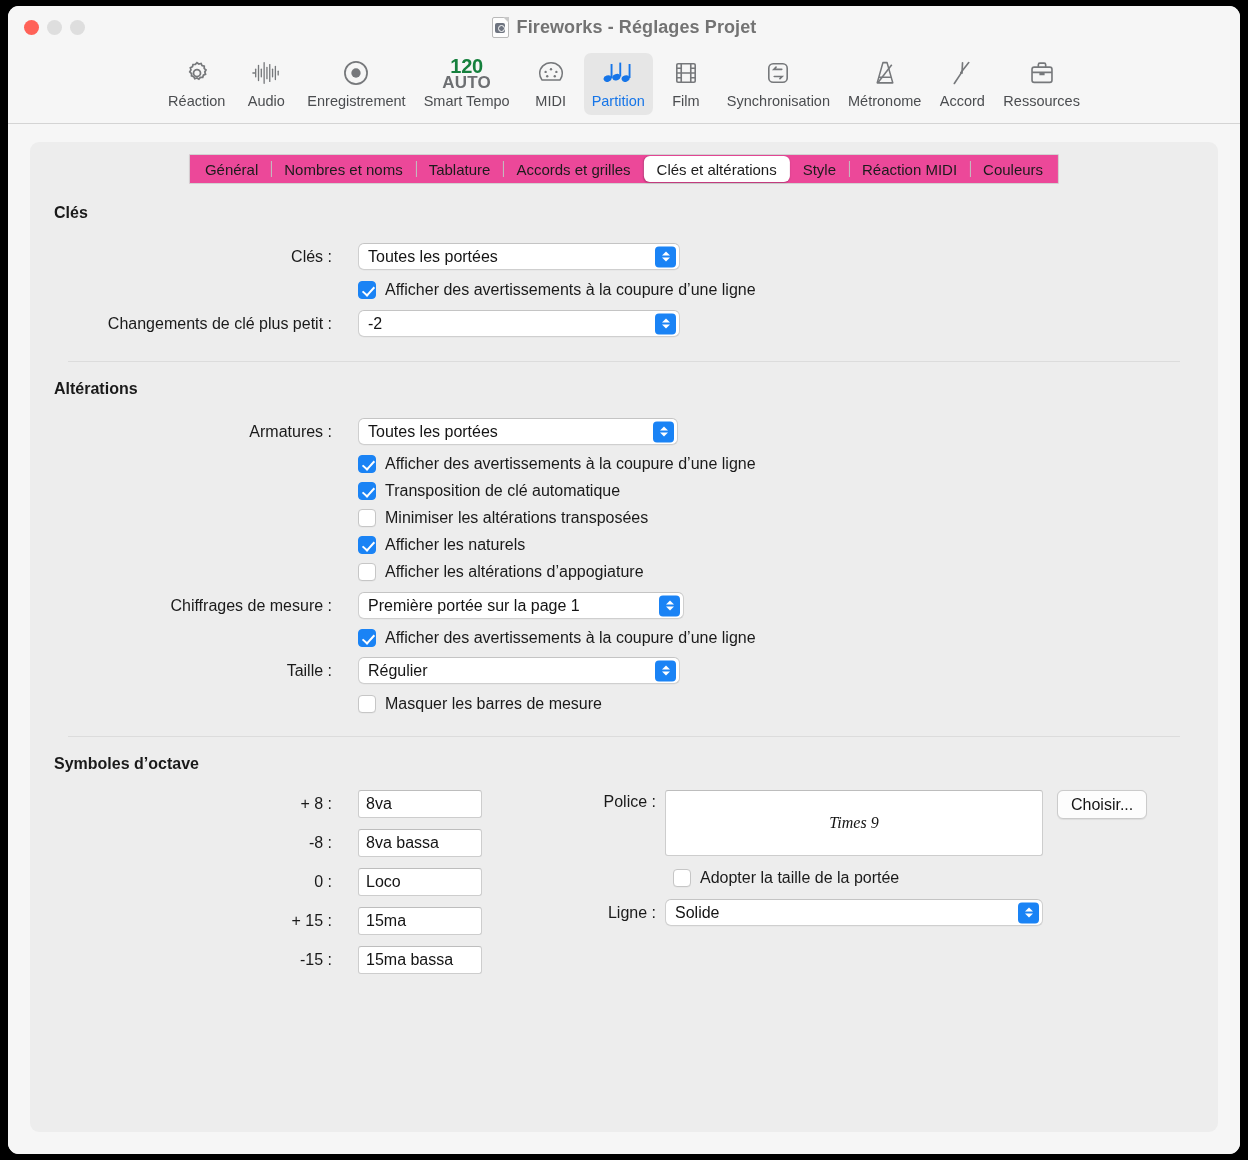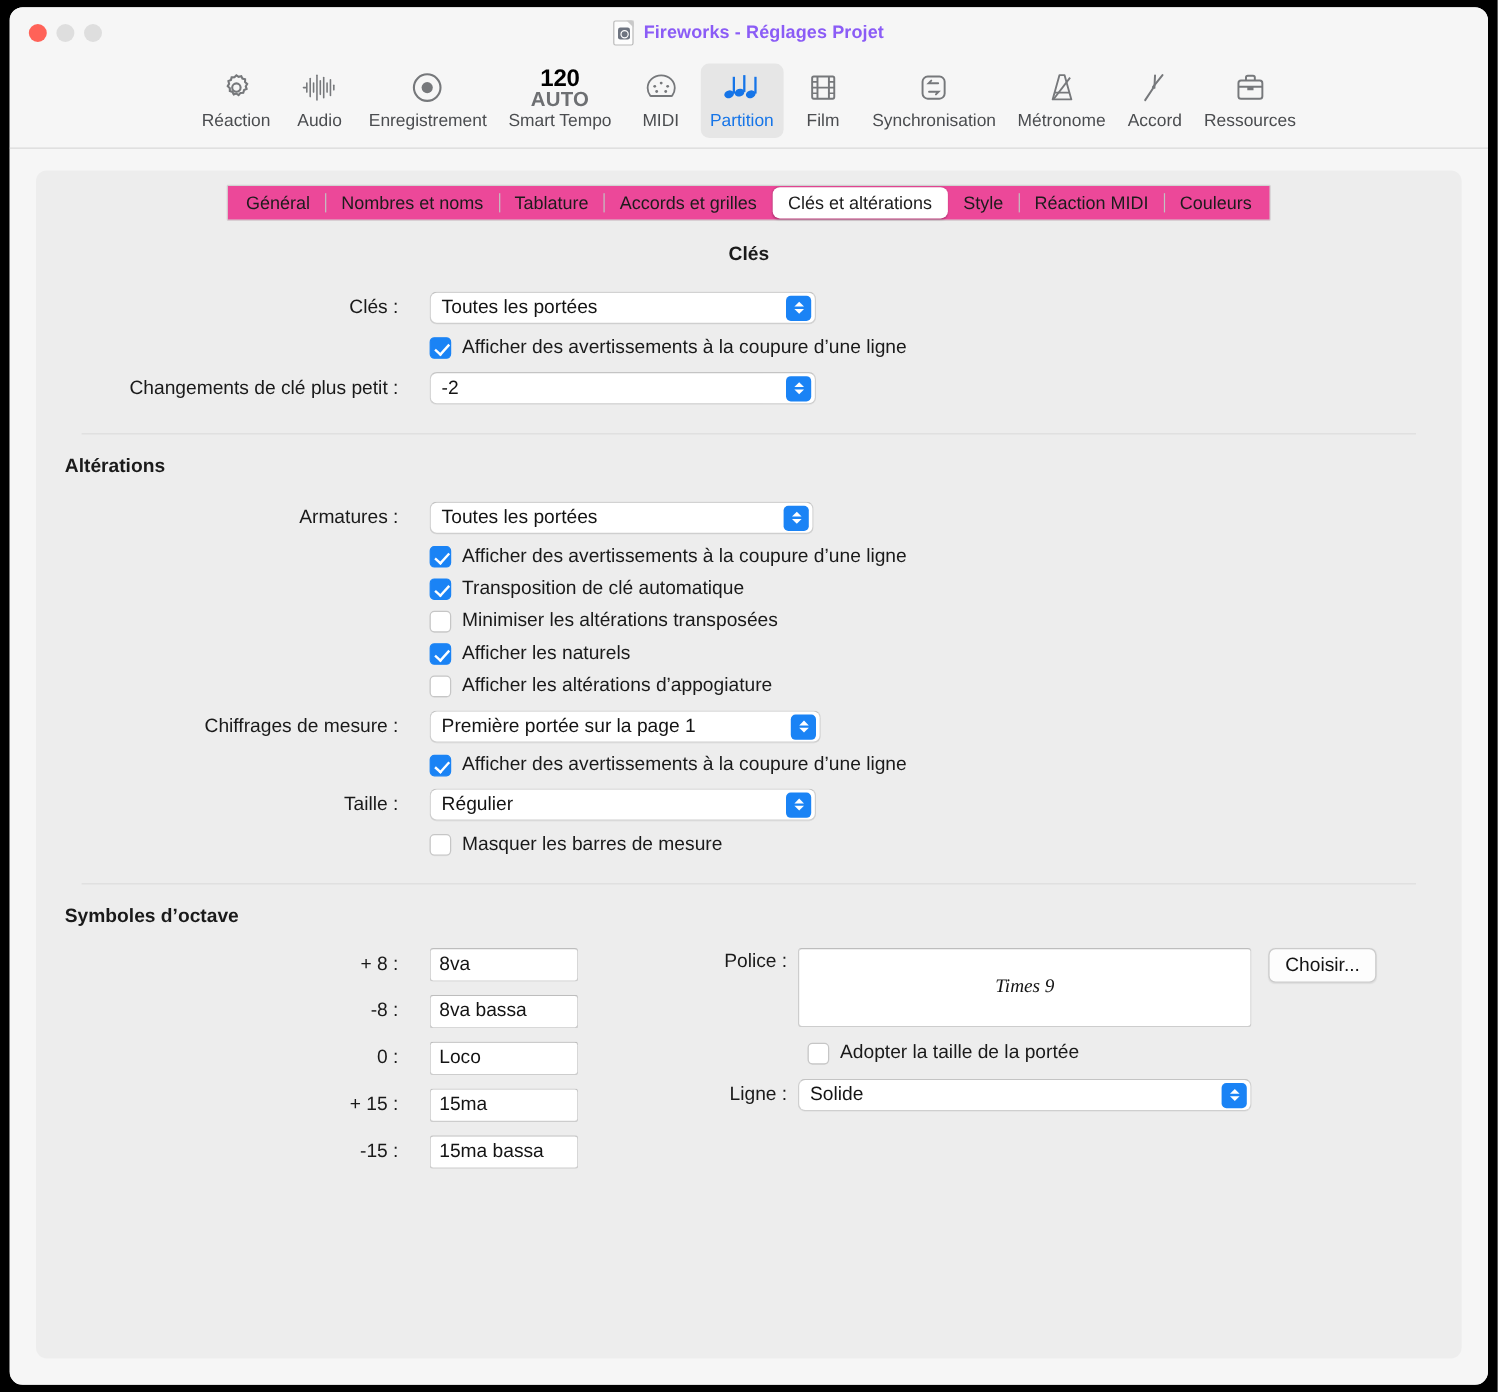--- a/index.html
+++ b/index.html
@@ -71,23 +71,23 @@
   }
   .doc-icon .glyph::before {
     content: "";
     position: absolute;
     left: 2.5px; top: 2.5px;
     width: 5px; height: 5px;
     border-radius: 50%;
     border: 1px solid #ffffff;
   }
   .win-title {
-    font-size: 15px;
+    font-size: 18px;
     font-weight: bold;
-    color: #8b5cf6;
+    color: #737373;
     letter-spacing: .1px;
   }
 
   
   .toolbar {
     height: 74px;
     background: #f6f6f6;
     border-bottom: 1px solid #d4d4d4;
     display: flex;
     align-items: flex-start;
@@ -113,21 +113,21 @@
     color: #76787b;
   }
   .tb-item.selected .tb-icon { color: #1675e8; }
   .tb-label {
     font-size: 14.5px;
     color: #4b4d50;
     white-space: nowrap;
   }
   .tb-item.selected .tb-label { color: #1675e8; }
   .tempo-num {
-    font-size: 20px; font-weight: bold; color: #000000;
+    font-size: 20px; font-weight: bold; color: #15803d;
     line-height: 17px; letter-spacing: -.2px;
   }
   .tempo-auto {
     font-size: 17px; font-weight: bold; color: #6d6f72;
     line-height: 13px; letter-spacing: .2px;
   }
 
   
   .panel-host {
     height: calc(100% - 118px);
@@ -475,21 +475,21 @@
       <div class="tab">Tablature</div>
       <div class="tab">Accords et grilles</div>
       <div class="tab selected">Clés et altérations</div>
       <div class="tab">Style</div>
       <div class="tab">Réaction MIDI</div>
       <div class="tab">Couleurs</div>
     </div>
 
     <div class="form">
 
-      <div class="section-title" style="margin-top:6px;text-align:center;">Clés</div>
+      <div class="section-title" style="margin-top:6px;">Clés</div>
 
       <div class="row" style="margin-top:21px;">
         <div class="lbl lbl-col">Clés :</div>
         <div class="popup" style="width:322px;">
           <span>Toutes les portées</span>
           <span class="stepper">
                 <i class="chev up"></i>
                 <i class="chev down"></i>
               </span>
         </div>

